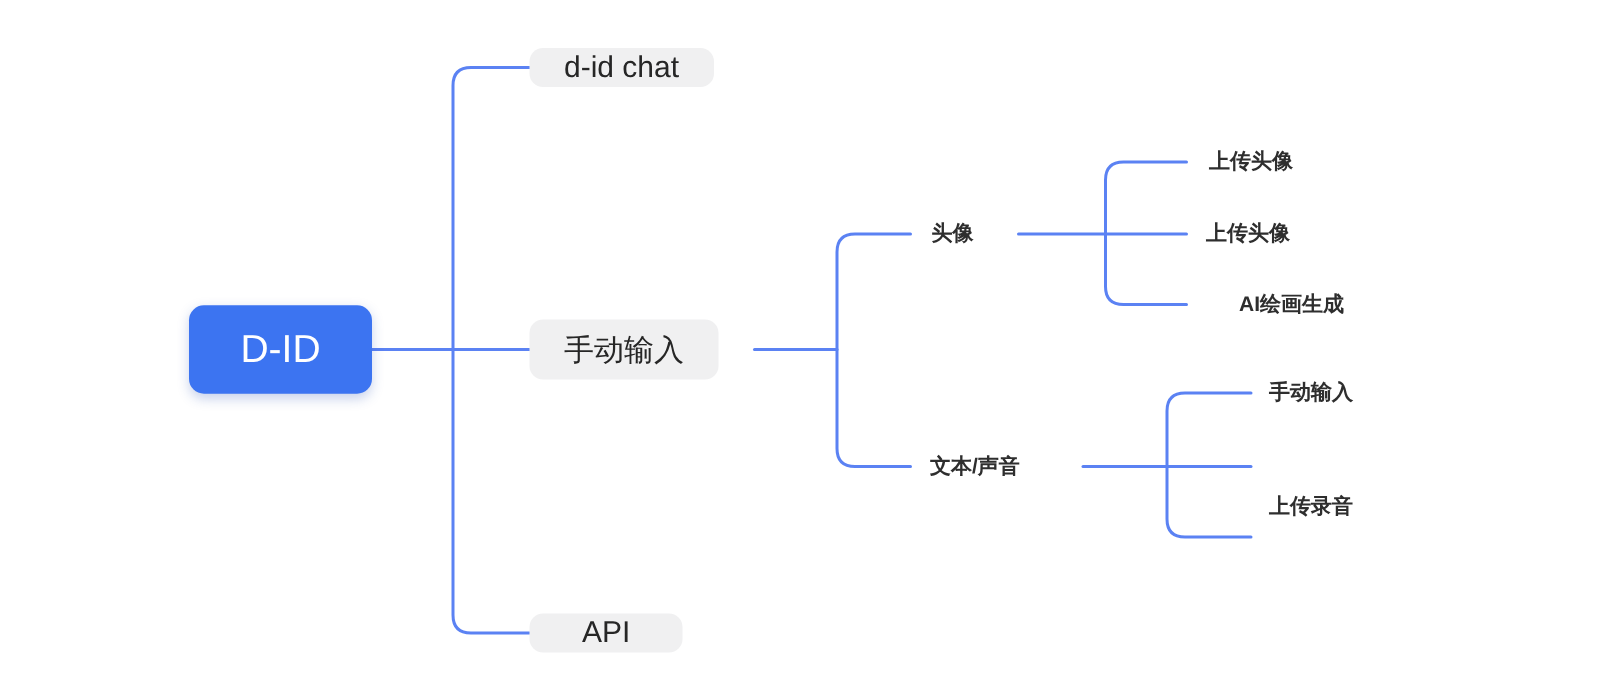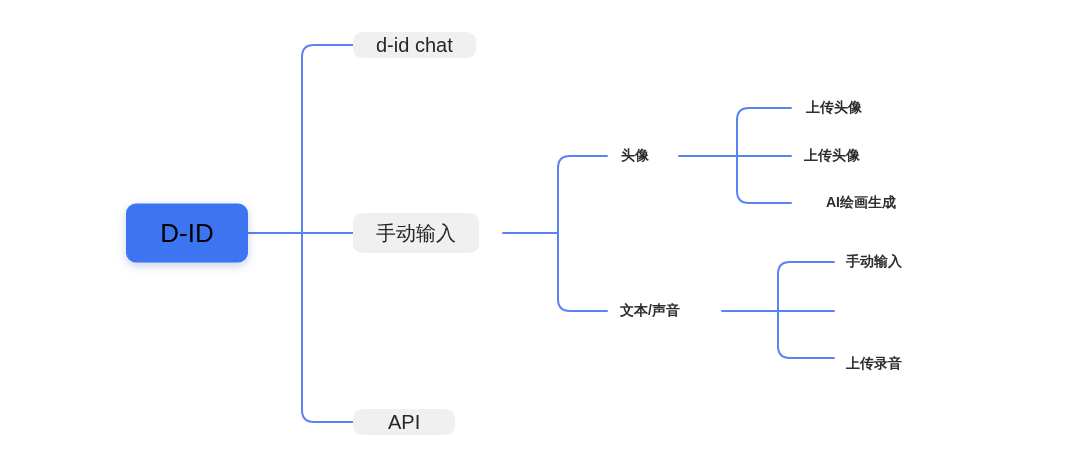--- a/index.html
+++ b/index.html
@@ -35,21 +35,21 @@
     white-space: nowrap;
     transform: translateY(-50%);
     box-sizing: border-box;
     cursor: default;
   }
   .node.root {
     width: 122px;
     height: 59px;
     justify-content: center;
     background: #3c74f1;
-    color: #000000;
+    color: #ffffff;
     font-size: 26px;
     border-radius: 10px;
     box-shadow: 0 3px 8px rgba(40, 80, 180, 0.25);
   }
   .node.box {
     height: 40px;
     background: #f0f0f1;
     color: #262626;
     font-size: 20px;
     border-radius: 9px;
@@ -92,15 +92,15 @@
 
   <div class="node plain" style="left:806px; top:108px;">上传头像</div>
 
   <div class="node plain" style="left:804px; top:156px;">上传头像</div>
 
   <div class="node plain" style="left:806px; top:203px;margin-left:20px;">AI绘画生成</div>
 
   <div class="node plain" style="left:846px; top:262px;text-align:right;">手动输入</div>
 
 
-  <div class="node plain" style="left:846px; top:364px;">上传录音</div>
+  <div class="node plain" style="left:846px; top:338px;">上传录音</div>
 
 </div>
 
 </body></html>

